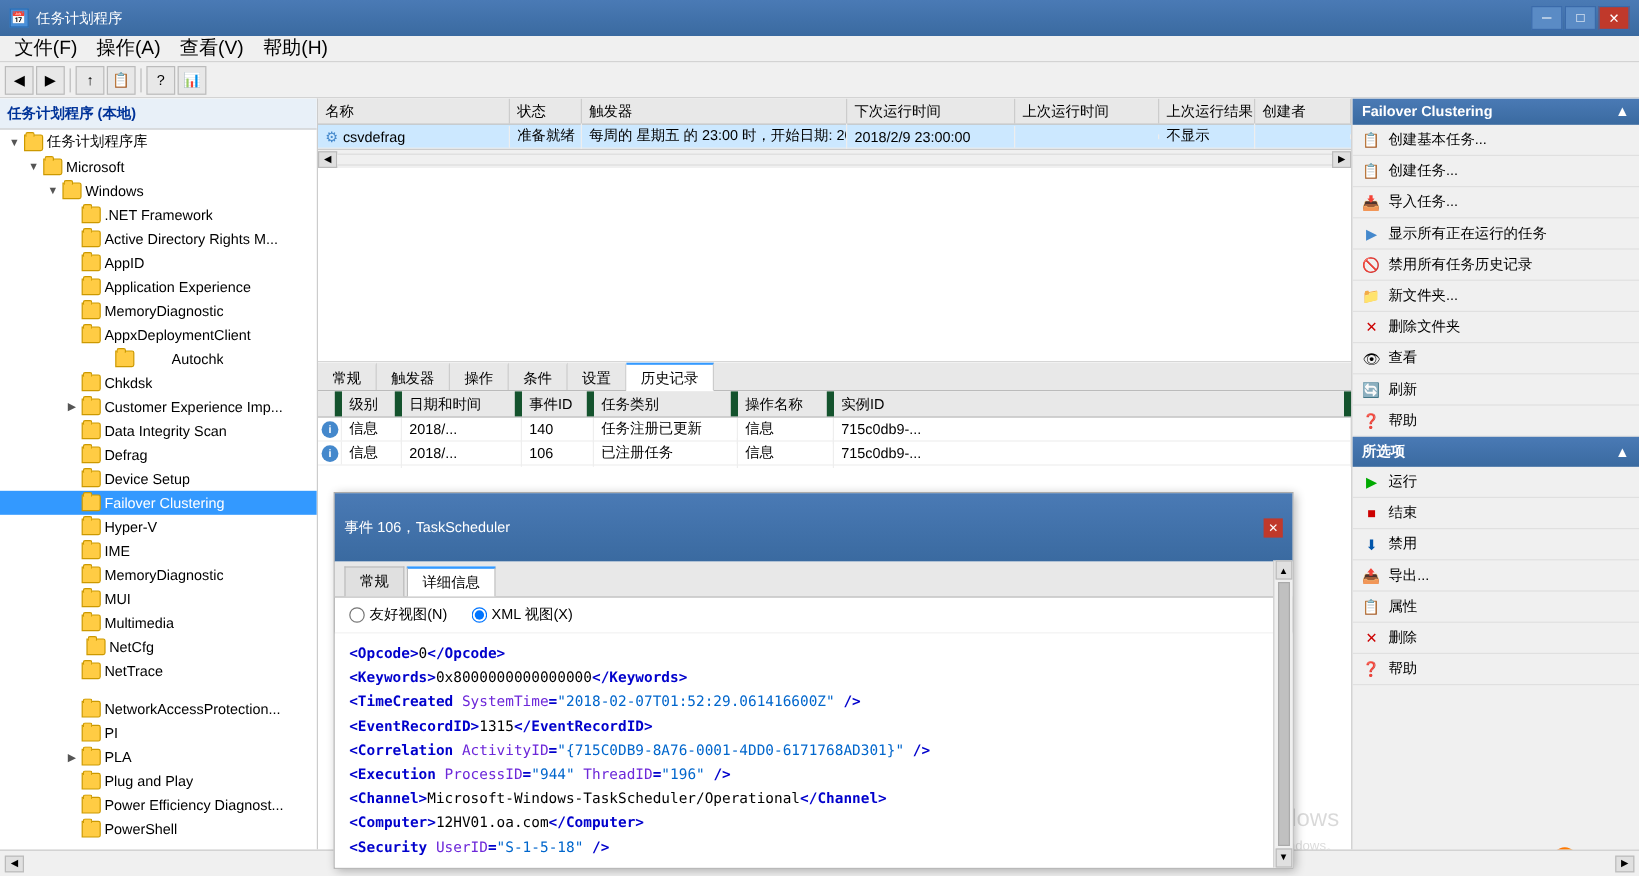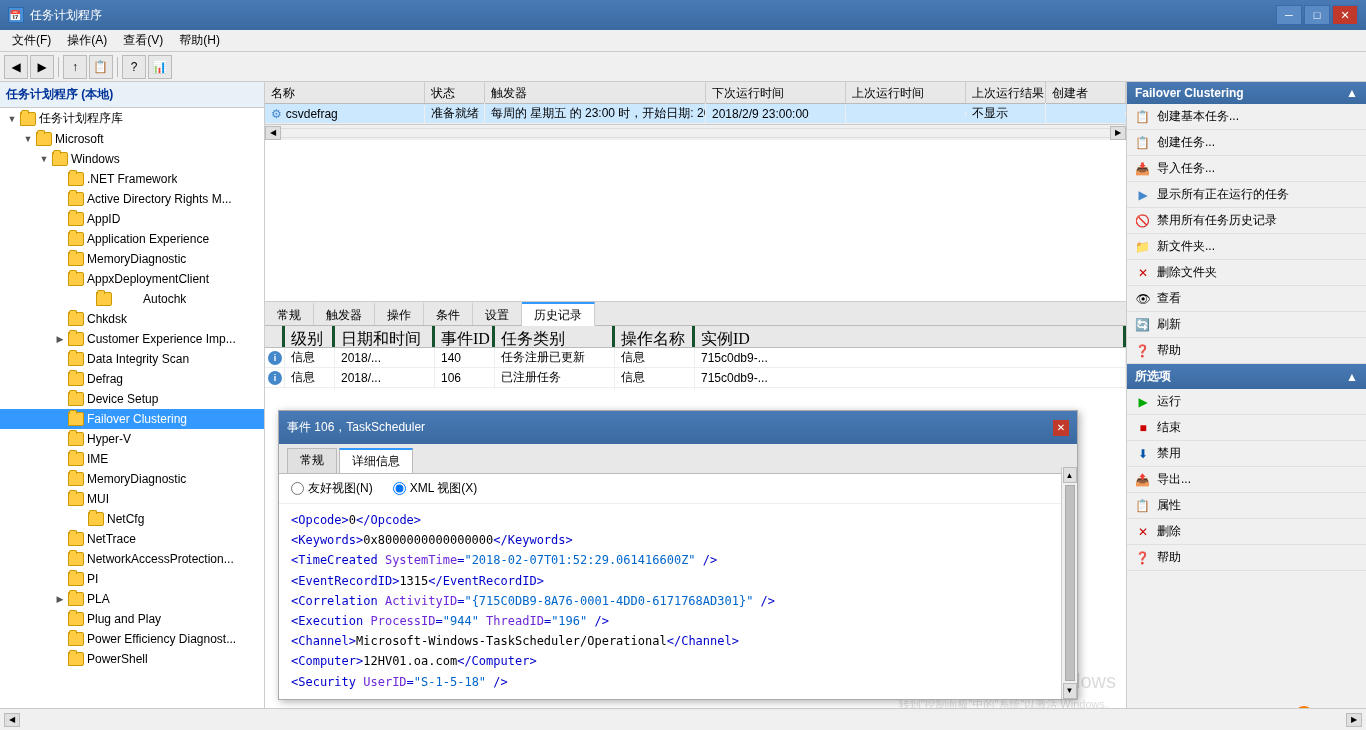--- a/index.html
+++ b/index.html
@@ -64,21 +64,21 @@
       height: 22px;
       background: #f0f0f0;
       display: flex;
       align-items: center;
       border-bottom: 1px solid #ccc;
       padding: 0 4px;
     }
     .menu-item {
       padding: 2px 8px;
       cursor: pointer;
-      font-size: 12px;
+      font-size: 16px;
       color: #000;
     }
 
     
     .toolbar {
       height: 30px;
       background: #f0f0f0;
       display: flex;
       align-items: center;
       padding: 2px 4px;
@@ -265,24 +265,23 @@
     .history-header {
       display: flex;
       background: #e8e8e8;
       border-bottom: 1px solid #bbb;
       height: 22px;
       position: sticky;
       top: 0;
     }
     .history-col {
       padding: 3px 6px;
-      border-right: 3px solid #14532d;
-      font-size: 16px;
+      border-right: 6px solid #14532d;
+      font-size: 12px;
       white-space: nowrap;
-      font-family: Liberation Serif, serif;
     }
     .history-row {
       display: flex;
       align-items: center;
       height: 20px;
       border-bottom: 1px solid #eee;
       cursor: pointer;
     }
     .history-cell {
       padding: 4px 6px;
@@ -313,21 +312,21 @@
       top: 410px;
       width: 800px;
       background: white;
       border: 1px solid #aaa;
       box-shadow: 2px 2px 8px rgba(0,0,0,0.3);
       z-index: 10;
     }
     .event-detail-header {
       background: linear-gradient(to bottom, #4a7ab5, #3a6aa0);
       color: white;
-      padding: 8px 8px;
+      padding: 20px 8px;
       display: flex;
       justify-content: space-between;
       align-items: center;
       font-size: 12px;
     }
     .event-close-btn {
       width: 16px;
       height: 16px;
       background: #c0392b;
       color: white;
@@ -373,21 +372,21 @@
     .event-content {
       background: white;
       padding: 6px 12px;
       font-size: 12px;
       font-family: Consolas, monospace;
       line-height: 1.6;
       overflow-y: auto;
       max-height: 220px;
       color: #333;
     }
-    .xml-tag { color: #0000cc; }
+    .xml-tag { color: #0000cc; font-weight: bold; }
     .xml-attr-name { color: #6d28d9; }
     .xml-attr-value { color: #0066cc; }
     .xml-text { color: #000; }
     .xml-line { margin: 1px 0; }
 
     
     .action-panel {
       width: 240px;
       background: #f0f0f0;
       border-left: 1px solid #ccc;
@@ -610,31 +609,36 @@
           <div class="tree-item" style="padding-left: 52px;">
             <span class="tree-toggle"></span>
             <span class="tree-folder-icon"></span>
             <span class="tree-label">MemoryDiagnostic</span>
           </div>
           <div class="tree-item" style="padding-left: 52px;">
             <span class="tree-toggle"></span>
             <span class="tree-folder-icon"></span>
             <span class="tree-label">MUI</span>
           </div>
-          <div class="tree-item" style="padding-left: 72px;">
+          <div class="tree-item" style="padding-left: 52px;">
+            <span class="tree-toggle"></span>
+            <span class="tree-folder-icon"></span>
+            <span class="tree-label">Multimedia</span>
+          </div>
+          <div class="tree-item" style="padding-left: 56px;">
             <span class="tree-toggle"></span>
             <span class="tree-folder-icon"></span>
             <span class="tree-label">NetCfg</span>
           </div>
           <div class="tree-item" style="padding-left: 52px;">
             <span class="tree-toggle"></span>
             <span class="tree-folder-icon"></span>
             <span class="tree-label">NetTrace</span>
           </div>
-          <div class="tree-item" style="padding-left: 52px;">
+          <div class="tree-item" style="padding-left: 52px; margin-top: 12px;">
             <span class="tree-toggle"></span>
             <span class="tree-folder-icon"></span>
             <span class="tree-label">NetworkAccessProtection...</span>
           </div>
           <div class="tree-item" style="padding-left: 52px;">
             <span class="tree-toggle"></span>
             <span class="tree-folder-icon"></span>
             <span class="tree-label">PI</span>
           </div>
           <div class="tree-item" style="padding-left: 52px;">

